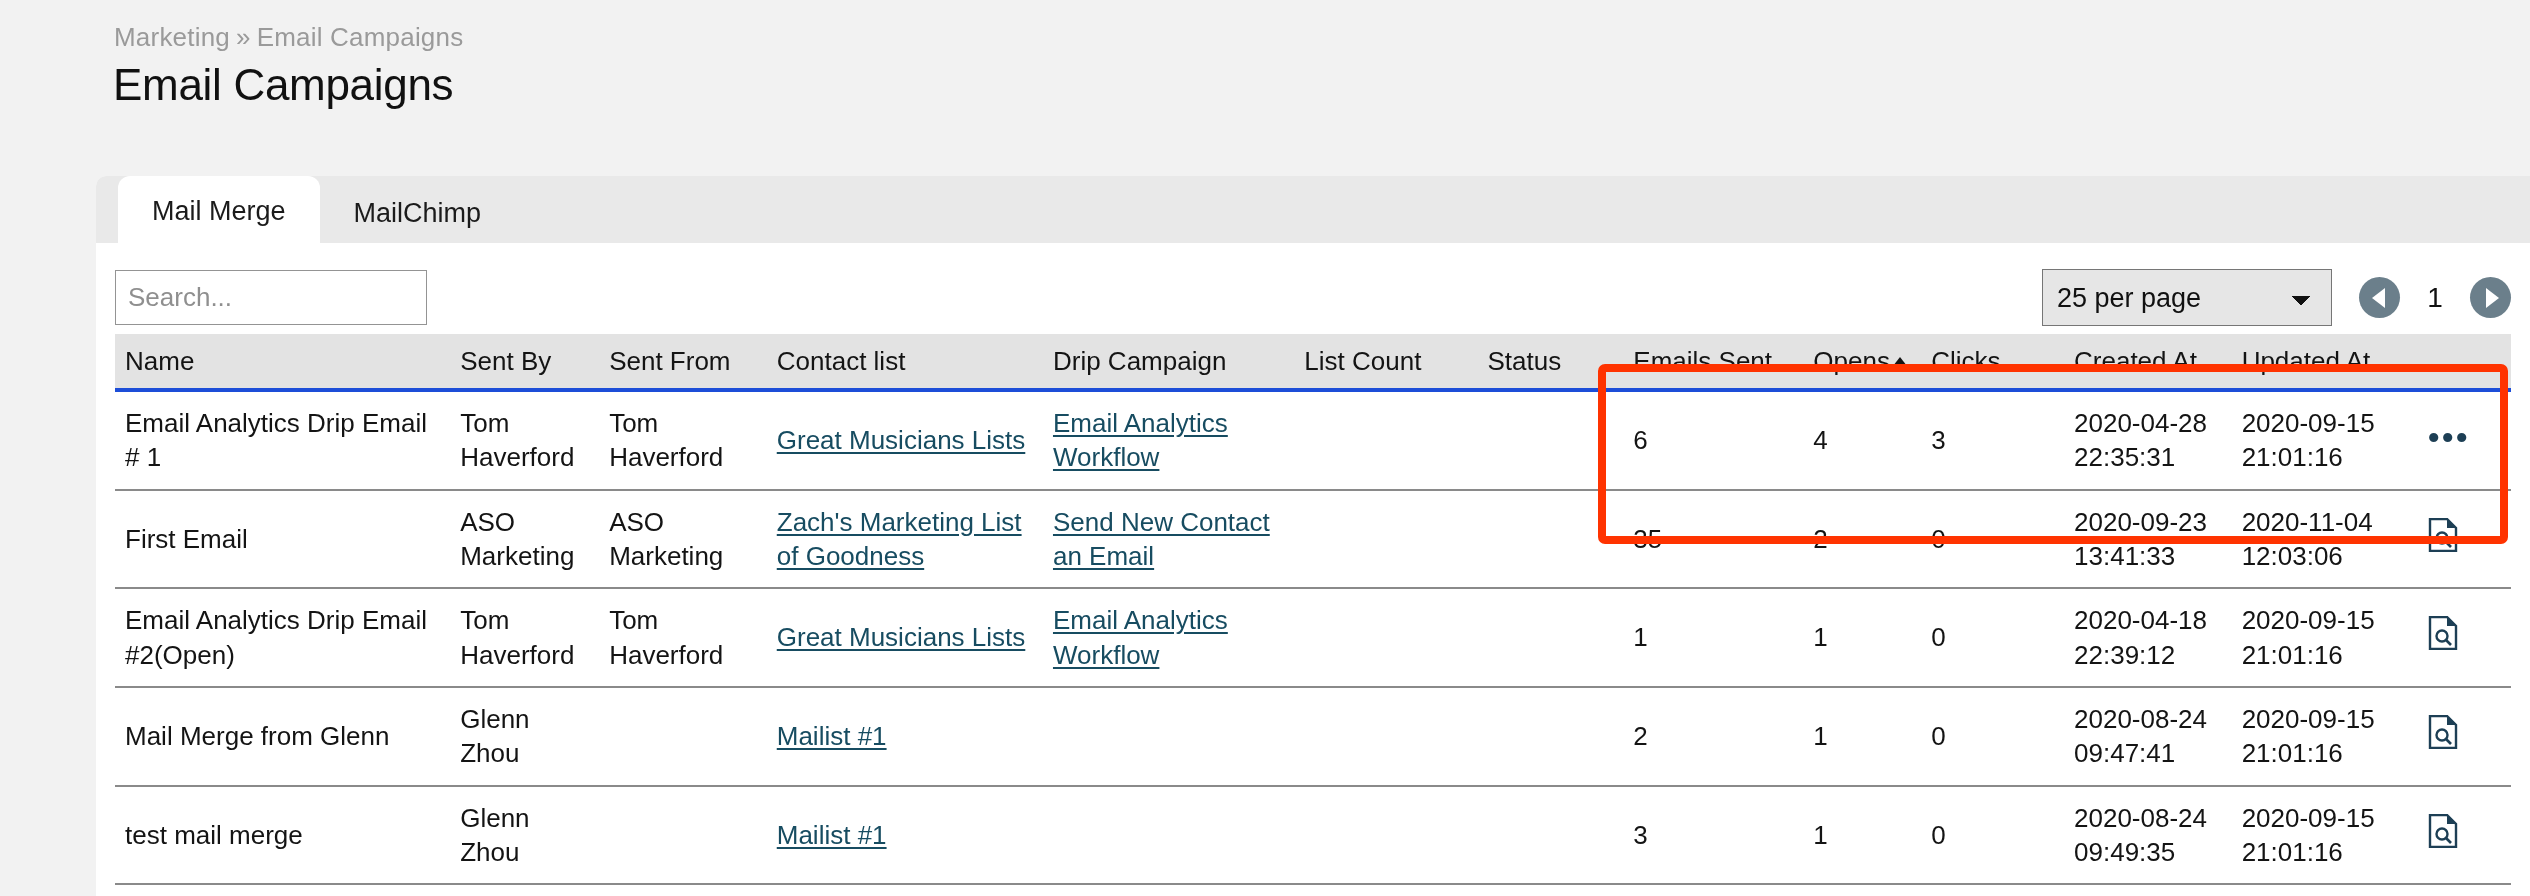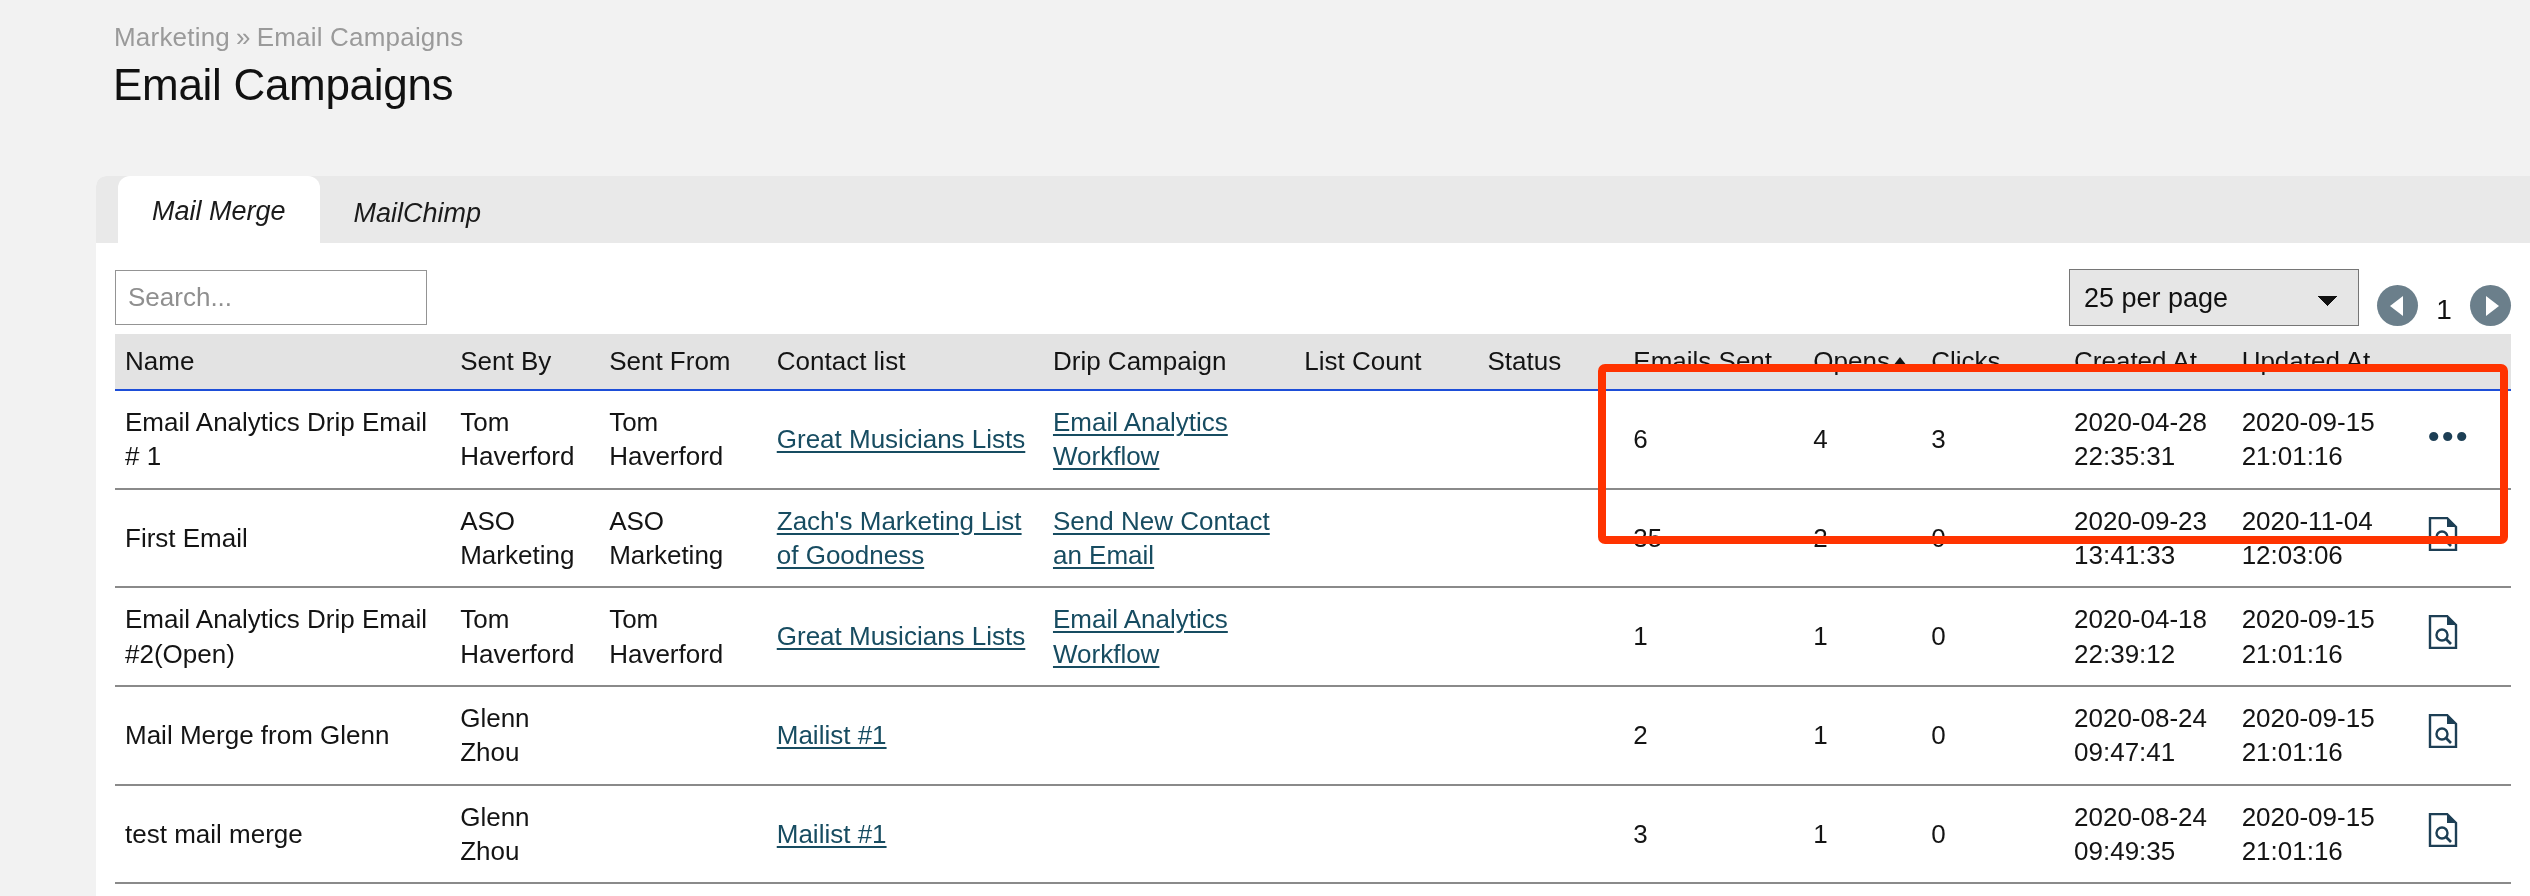--- a/index.html
+++ b/index.html
@@ -30,21 +30,20 @@
     width: 2434px; height: 720px;
     background: #ffffff;
     border-top-left-radius: 10px;
     box-shadow: 0 0 0 0 transparent;
   }
   .tabstrip {
     position: absolute; left: 0; top: 0;
     width: 2434px; height: 67px;
     background: #e9e9e9;
     border-top-left-radius: 10px;
-    font-style: italic;
   }
   .tabs {
     position: absolute; left: 0; top: 0; height: 67px;
     display: flex; align-items: flex-end;
   }
   .tab {
     position: relative;
     font-size: 27px; color: #1b1b1b;
     padding: 0 34px 16px 34px;
     line-height: 1;
@@ -72,21 +71,21 @@
     width: 312px; height: 55px;
     border: 1px solid #949494;
     background: #fff;
     font-family: "Liberation Sans", sans-serif;
     font-size: 26px; color: #333;
     padding: 1px 12px;
     border-radius: 0;
   }
   .search-input::placeholder { color: #8f8f8f; }
 
-  .pager { position: absolute; right: 19px; top: 26px; display: flex; align-items: flex-end; }
+  .pager { position: absolute; right: 19px; top: 26px; display: flex; align-items: center; gap: 9px; }
   .perpage {
     width: 290px; height: 57px;
     background: #e6e6e6;
     border: 1px solid #767676;
     font-family: "Liberation Sans", sans-serif;
     font-size: 27px; color: #111;
     padding: 0 14px;
     border-radius: 0;
     appearance: none; -webkit-appearance: none;
     background-image:
@@ -116,21 +115,21 @@
   .pg-num { font-size: 28px; color: #111; margin: 0 0 0 18px; min-width: 16px; text-align: center; }
 
   
   .table-wrap { position: absolute; left: 19px; top: 158px; width: 2396px; }
   table.grid { border-collapse: collapse; width: 2396px; table-layout: fixed; }
   table.grid thead th {
     background: #e3e3e3;
     font-size: 26px; font-weight: 400; color: #141414;
     text-align: left; vertical-align: middle;
     height: 56px; padding: 0 0 0 10px;
-    border-bottom: 2px solid #1d4ed8;
+    border-bottom: 4px solid #1d4ed8;
     white-space: nowrap;
   }
   table.grid tbody td {
     font-size: 26px; color: #141414;
     vertical-align: middle;
     padding: 14px 10px 14px 10px;
     border-bottom: 2px solid #8a8a8a;
     line-height: 1.32;
     word-wrap: break-word;
   }

